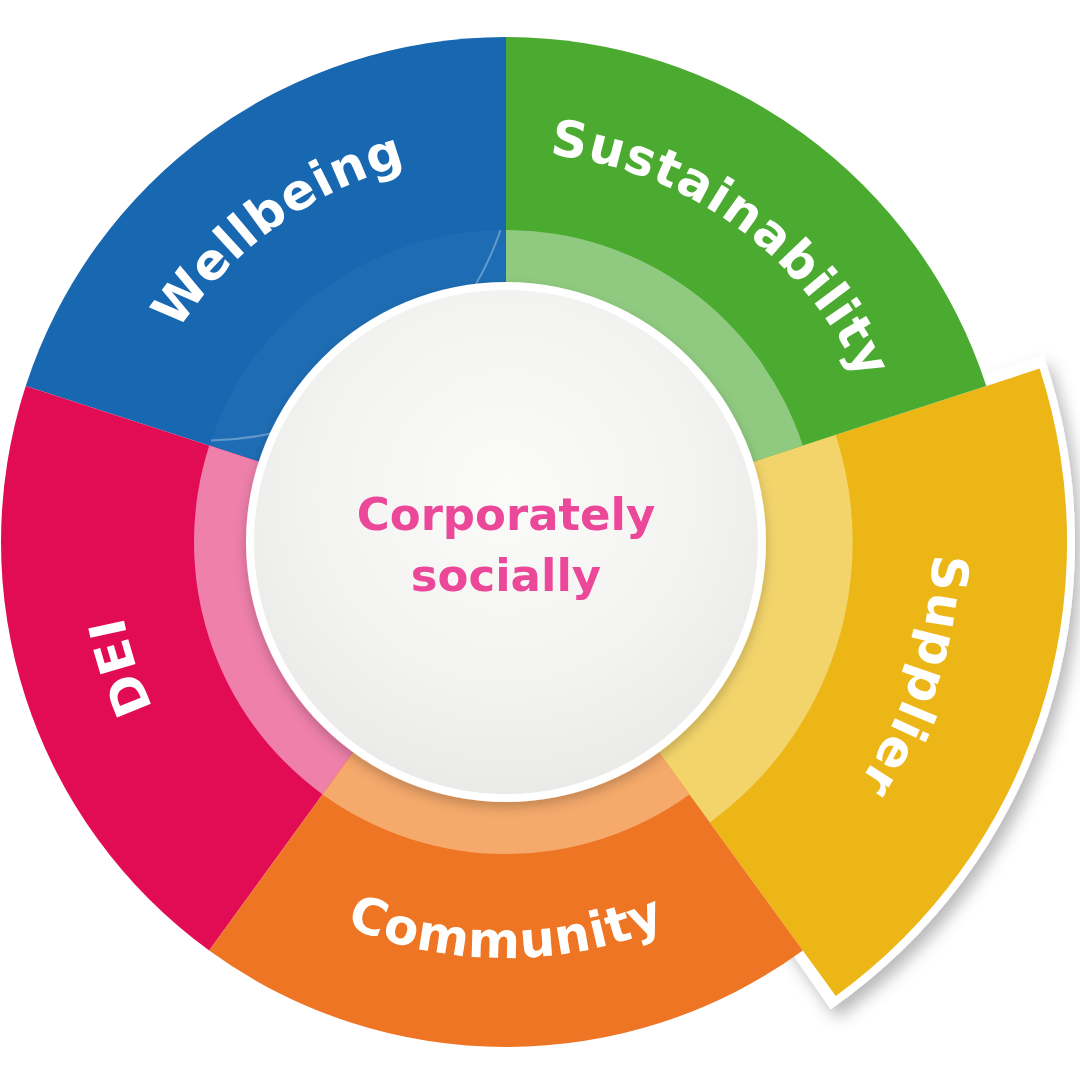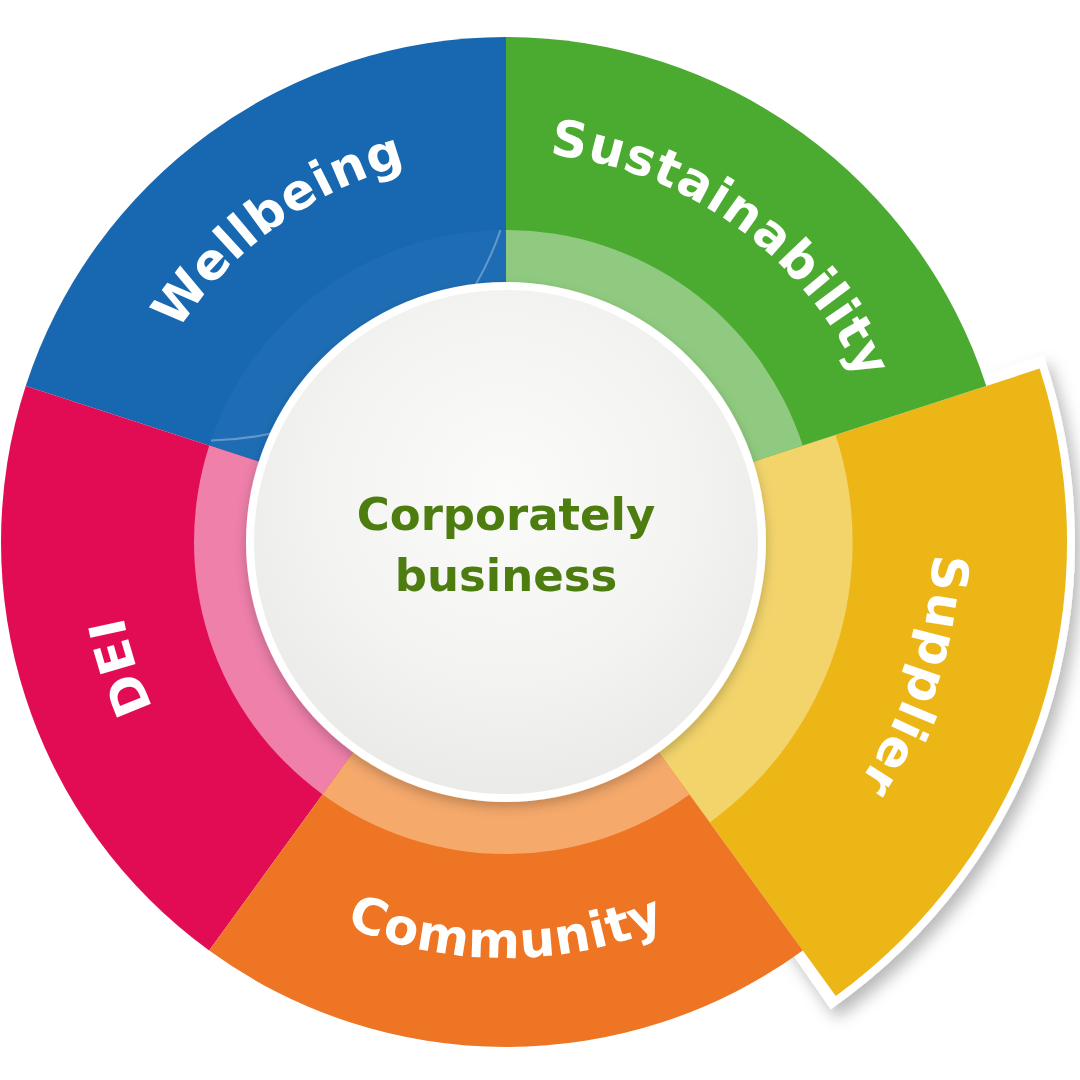--- a/index.html
+++ b/index.html
@@ -3,21 +3,21 @@
 <meta charset="utf-8">
 <style>
   html,body{margin:0;padding:0;background:#ffffff;}
   .stage{position:relative;width:1080px;height:1080px;background:#ffffff;overflow:hidden;
          font-family:"DejaVu Sans",sans-serif;}
   .stage svg{position:absolute;left:0;top:0;}
   .arc-label{font-family:"DejaVu Sans",sans-serif;font-weight:bold;fill:#ffffff;
              font-size:50px;letter-spacing:1px;}
   .center-label{position:absolute;left:506px;top:545px;transform:translate(-50%,-50%);
                 width:470px;text-align:center;font-weight:bold;font-size:45px;
-                line-height:61px;color:#4d7c0f;}
+                line-height:61px;color:#ec4899;}
   .center-label div{white-space:nowrap;}
 </style>
 </head>
 <body>
 
 <div class="stage">
   <svg width="1080" height="1080" viewBox="0 0 1080 1080">
     <defs>
       <radialGradient id="discGrad" cx="50%" cy="40%" r="68%">
         <stop offset="0%" stop-color="#FBFBFA"></stop>
@@ -58,15 +58,15 @@
         <text class="arc-label" text-anchor="middle"><textPath href="#lp-wellbeing" startOffset="50%">Wellbeing</textPath></text>
         <path id="lp-dei" d="M 335.04,892.53 A 390,390 0 0 1 161.65,358.91" fill="none"></path>
         <text class="arc-label" text-anchor="middle"><textPath href="#lp-dei" startOffset="50%">DEI</textPath></text>
         <path id="lp-community" d="M 187.33,809.40 A 416,416 0 0 0 824.67,809.40" fill="none"></path>
         <text class="arc-label" text-anchor="middle"><textPath href="#lp-community" startOffset="50%">Community</textPath></text>
       </g>
   </svg>
 
   <div class="center-label">
     <div>Corporately</div>
-    <div>business</div>
+    <div>socially</div>
   </div>
 </div>
 
 </body></html>

